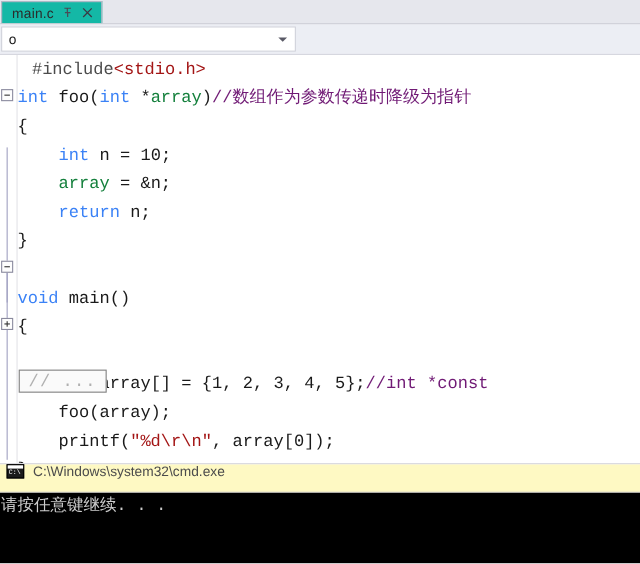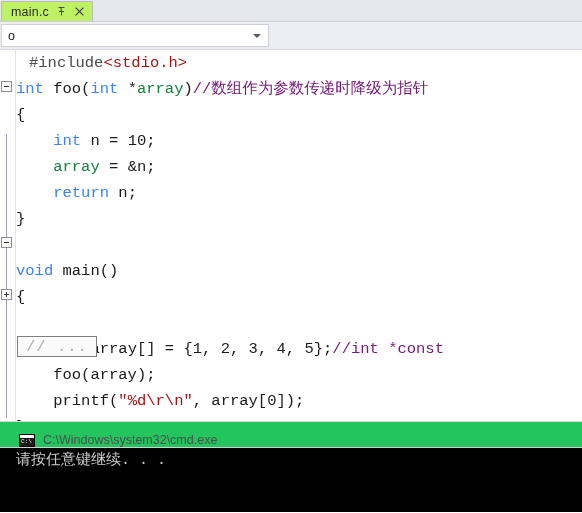--- a/index.html
+++ b/index.html
@@ -10,21 +10,21 @@
     -webkit-font-smoothing:antialiased;
   }
   .app{position:relative;width:582px;height:513px;}
 
   
   .tabstrip{
     height:21px;background:#e6e7ed;border-bottom:1px solid #cfd0d8;
     display:flex;align-items:flex-end;position:relative;
   }
   .tab{
-    height:20px;background:#bef264;border:1px solid #b9b9c8;border-bottom:none;
+    height:20px;background:#14b8a6;border:1px solid #b9b9c8;border-bottom:none;
     display:flex;align-items:center;gap:7px;padding:0 7px 0 9px;
     margin-left:1px;box-sizing:border-box;
   }
   .tab-label{font-size:12.5px;color:#2b2b2b;font-family:"Liberation Sans",sans-serif;letter-spacing:.2px;}
   .tab-ico{width:11px;height:11px;display:block;}
   .tab-ico svg{display:block;}
 
   
   .navbar{height:27px;background:#eceef4;display:flex;align-items:stretch;border-bottom:1px solid #d6d7df;}
   .combo{
@@ -84,40 +84,40 @@
   .collapsed{
     position:absolute;left:17px;top:286px;
     border:1px solid #808080;background:#fafafa;
     padding:0 8px;height:21px;line-height:21px;box-sizing:border-box;
     font-family:"Liberation Mono","DejaVu Sans Mono",monospace;
     font-size:15.5px;color:#b0b0b0;letter-spacing:1px;
   }
 
   
   .console-title{
-    height:25px;background:#22c55e;display:flex;align-items:flex-end;
-    padding-left:19px;gap:8px;border-bottom:1px solid #d0d0d0;
+    height:25px;background:#fef9c3;display:flex;align-items:flex-start;
+    padding-left:6px;gap:8px;border-bottom:1px solid #d0d0d0;
   }
   .cmd-ico{
     width:16px;height:13px;background:#1b1b1b;border:1px solid #000;
     position:relative;box-sizing:border-box;flex:none;
   }
   .cmd-ico .bar{position:absolute;left:0;right:0;top:0;height:3px;background:#ffffff;}
   .cmd-ico .tx{
     position:absolute;left:1px;top:3px;right:0;bottom:0;color:#ffffff;
     font-family:"Liberation Mono","DejaVu Sans Mono",monospace;font-size:6px;line-height:8px;
   }
   .console-path{font-size:12.5px;color:#4c4c4c;font-family:"Liberation Sans",sans-serif;}
 
   .console-body{
     background:#000000;height:auto;flex:1;position:relative;overflow:hidden;
     font-family:"Liberation Mono","DejaVu Sans Mono",monospace;
     color:#cccccc;font-size:15px;line-height:26px;
   }
-  .console-line{padding-left:16px;white-space:pre;}
+  .console-line{padding-left:1px;white-space:pre;}
   .console-stack{position:absolute;left:0;top:0;right:0;}
 </style>
 </head>
 <body>
 
 <div class="app">
 
   <div class="tabstrip">
     <div class="tab">
       <span class="tab-label">main.c</span>

